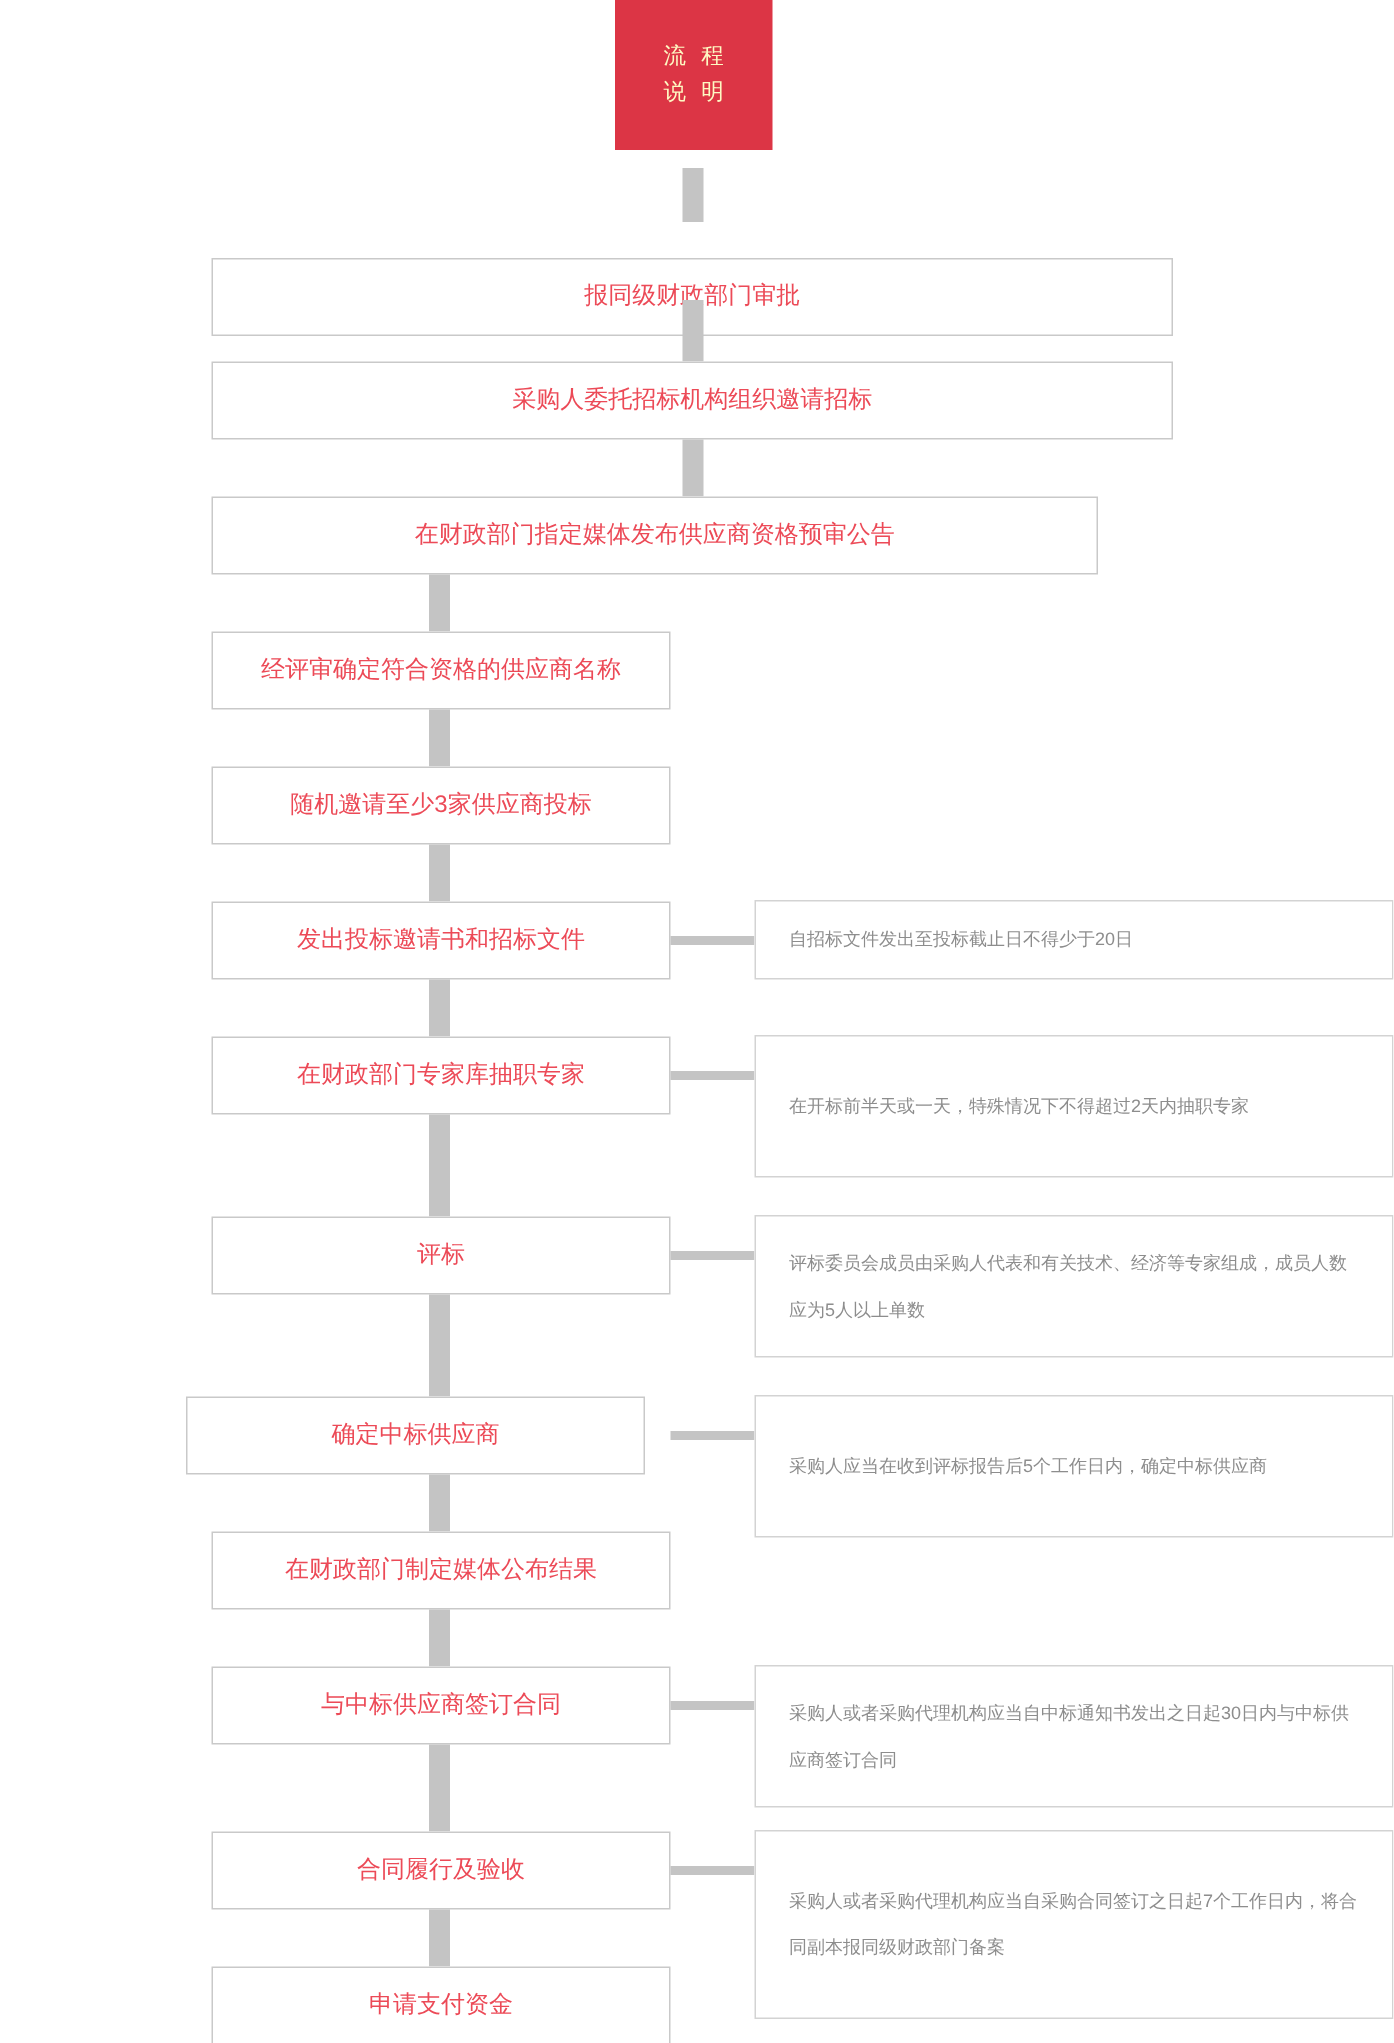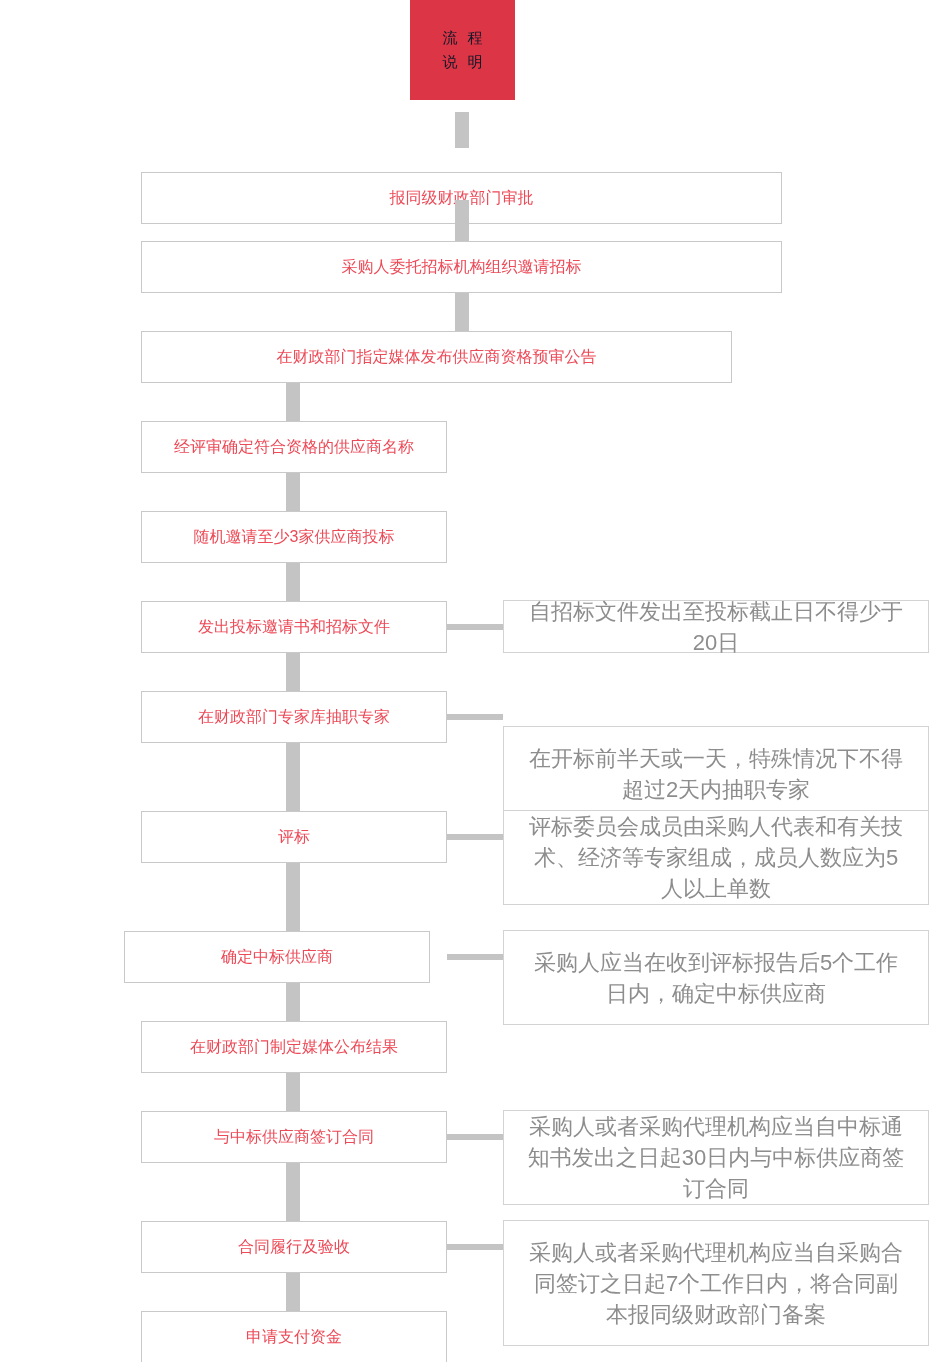--- a/index.html
+++ b/index.html
@@ -18,21 +18,21 @@
   #canvas {
     position: relative;
     width: 929px;
     height: 1362px;
   }
 
   
   .header-badge {
     position: absolute;
     background: #dc3545;
-    color: #0f172a;
+    color: #fef9c3;
     display: flex;
     flex-direction: column;
     align-items: center;
     justify-content: center;
     font-size: 15px;
     line-height: 24px;
     letter-spacing: 3px;
     text-indent: 3px;
   }
 
@@ -53,24 +53,24 @@
 
   
   .note-box {
     position: absolute;
     border: 1px solid #d3d3d3;
     background: #ffffff;
     box-sizing: border-box;
     display: flex;
     align-items: center;
     color: #8d8d8d;
-    font-size: 22px;
+    font-size: 12px;
     line-height: 31px;
     padding: 0 22px;
-    text-align: center;
+    text-align: left;
   }
   .note-box span {
     display: block;
   }
 
   
   .conn-v {
     position: absolute;
     background: #c4c4c4;
   }
@@ -131,21 +131,21 @@
     <span>自招标文件发出至投标截止日不得少于20日</span>
   </div>
 
   <div class="conn-v" style="left:286px; top:653px; width:14px; height:38px;"></div>
 
   <div class="step-box" style="left:141px; top:691px; width:306px; height:52px;">
     <span>在财政部门专家库抽职专家</span>
   </div>
 
   <div class="conn-h" style="left:447px; top:714px; width:56px;"></div>
-  <div class="note-box" style="left:503px; top:690px; width:426px; height:95px;margin-top:36px;">
+  <div class="note-box" style="left:503px; top:690px; width:426px; height:95px;">
     <span>在开标前半天或一天，特殊情况下不得超过2天内抽职专家</span>
   </div>
 
   <div class="conn-v" style="left:286px; top:743px; width:14px; height:68px;"></div>
 
   <div class="step-box" style="left:141px; top:811px; width:306px; height:52px;">
     <span>评标</span>
   </div>
 
   <div class="conn-h" style="left:447px; top:834px; width:56px;"></div>

